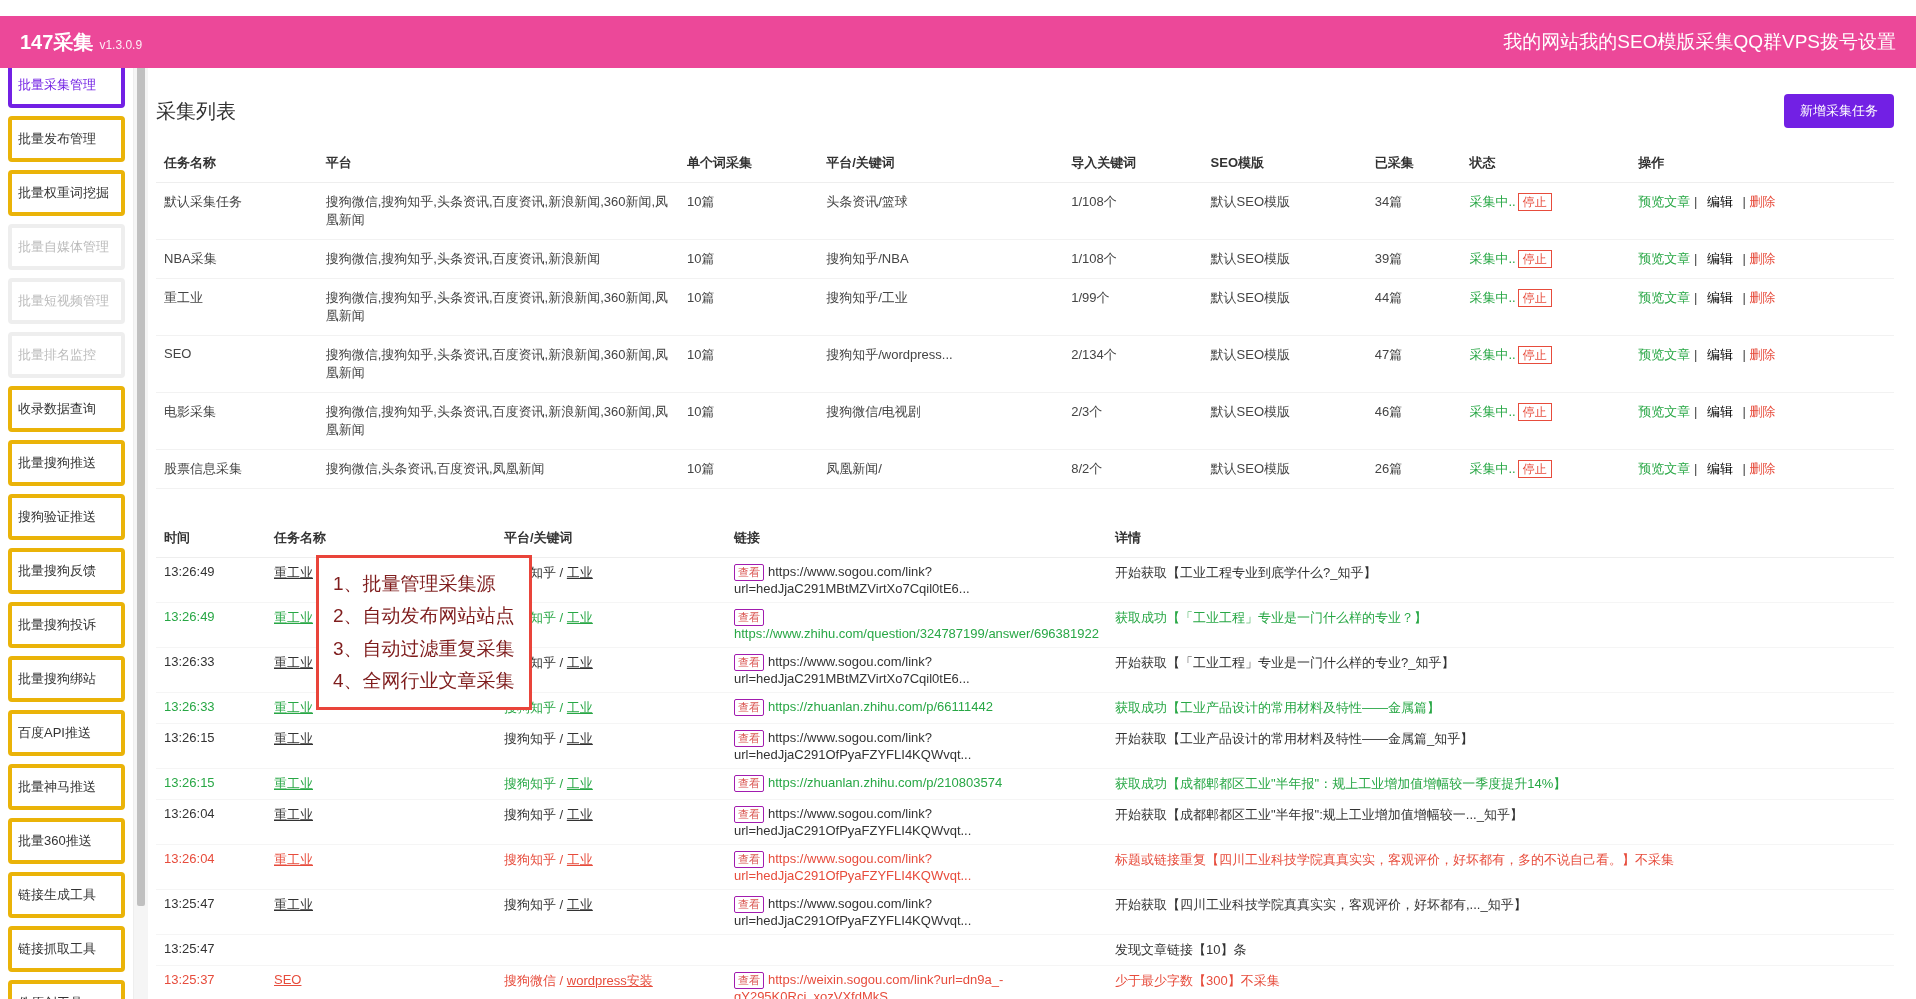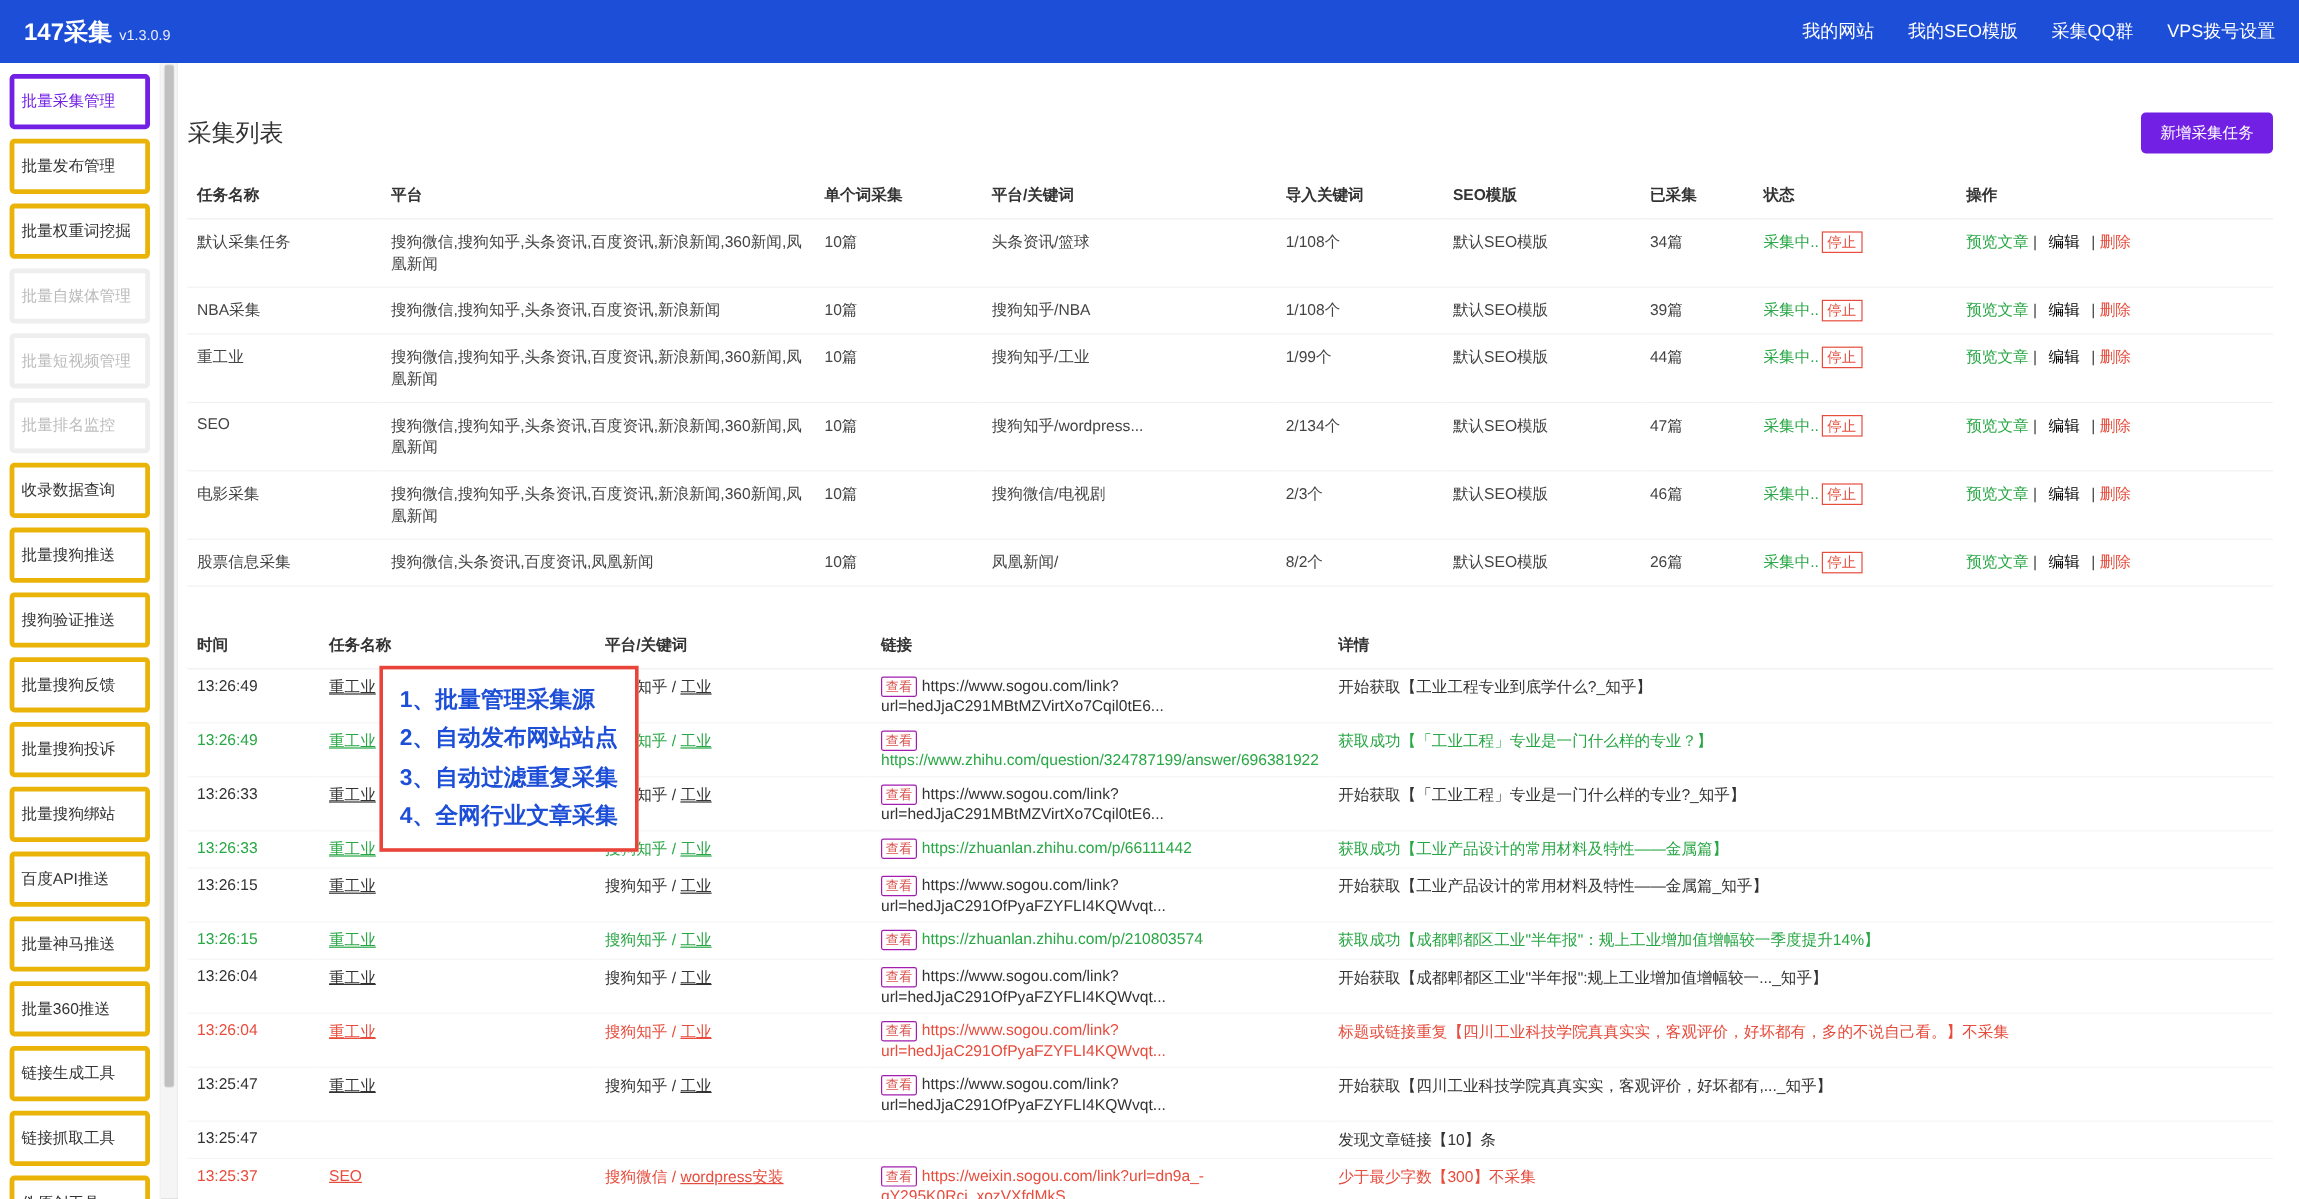--- a/index.html
+++ b/index.html
@@ -1,21 +1,21 @@
 <!DOCTYPE html>
 <html><head>
 <meta charset="utf-8">
 <style>
 * { box-sizing: border-box; margin: 0; padding: 0; }
 body { font-family: "Microsoft YaHei", Arial, sans-serif; font-size: 13px; color: #333; background: #fff; }
-.header { background: #1d4ed8; height: 52px; display: flex; align-items: center; padding: 0 20px; color: #fff; justify-content: space-between; position: fixed; top: 0; left: 0; right: 0; z-index: 100; }
+.header { background: #ec4899; height: 52px; display: flex; align-items: center; padding: 0 20px; color: #fff; justify-content: space-between; position: fixed; top: 16px; left: 0; right: 0; z-index: 100; }
 .header-left { display: flex; align-items: baseline; gap: 6px; }
 .header-title { font-size: 20px; font-weight: bold; }
 .header-version { font-size: 12px; opacity: 0.9; }
-.header-nav { display: flex; gap: 28px; font-size: 15px; text-align: center; }
+.header-nav { display: flex; font-size: 19px; text-align: center; }
 .header-nav a { color: #fff; text-decoration: none; }
 .container { display: flex; margin-top: 52px; height: calc(100vh - 52px); }
 .sidebar { width: 134px; padding: 10px 8px; overflow-y: auto; border-right: 1px solid #eee; }
 .sidebar-item { display: block; width: 100%; padding: 10px 6px; margin-bottom: 8px; background: #fff; border: 4px solid #eab308; border-radius: 4px; text-align: left; font-size: 13px; cursor: pointer; color: #333; }
 .sidebar-item.active { color: #7220E4; border-color: #7220E4; }
 .sidebar-item.disabled { color: #bbb; border-color: #eee; cursor: not-allowed; }
 .main { flex: 1; overflow-y: auto; padding: 18px 22px; margin-top: 24px; }
 .page-head { display: flex; justify-content: space-between; align-items: center; margin-bottom: 16px; }
 .page-title { font-size: 20px; font-weight: normal; }
 .btn-primary { background: #7220E4; color: #fff; border: none; padding: 8px 16px; border-radius: 4px; font-size: 13px; cursor: pointer; text-align: center; }
@@ -29,21 +29,21 @@
 .op-preview { color: #28a745; text-decoration: none; }
 .op-edit { color: #000000; text-decoration: none; margin: 0 6px; font-family: Liberation Mono, monospace; }
 .op-delete { color: #e74c3c; text-decoration: none; }
 .log-section { margin-top: 30px; }
 .log-table td { padding: 6px 8px; border-bottom: 1px solid #f5f5f5; font-size: 13px; }
 .log-link { color: #333; text-decoration: underline; }
 .log-green { color: #28a745; }
 .log-red { color: #e74c3c; }
 .log-normal { color: #333; }
 .badge { display: inline-block; border: 1px solid #a21caf; color: #d9534f; font-size: 11px; padding: 0 3px; margin-right: 4px; border-radius: 2px; }
-.annotation-box { position: absolute; border: 3px solid #e9443a; background: #fff; padding: 10px 14px; color: #1d4ed8; font-size: 19px; line-height: 1.7; font-weight: bold; pointer-events: none; }
+.annotation-box { position: absolute; border: 3px solid #e9443a; background: #fff; padding: 10px 14px; color: #7f1d1d; font-size: 19px; line-height: 1.7; font-weight: normal; pointer-events: none; }
 .anno-line { white-space: nowrap; }
 .log-wrap { position: relative; }
 .scrollbar-stub { position: fixed; top: 52px; left: 134px; width: 14px; height: calc(100vh - 52px); background: #f5f5f5; }
 .scrollbar-thumb { background: #c0c0c0; border-radius: 2px; width: 8px; margin: 2px auto; height: 90%; }
 </style>
 </head>
 <body>
 
 <div class="header">
   <div class="header-left">

